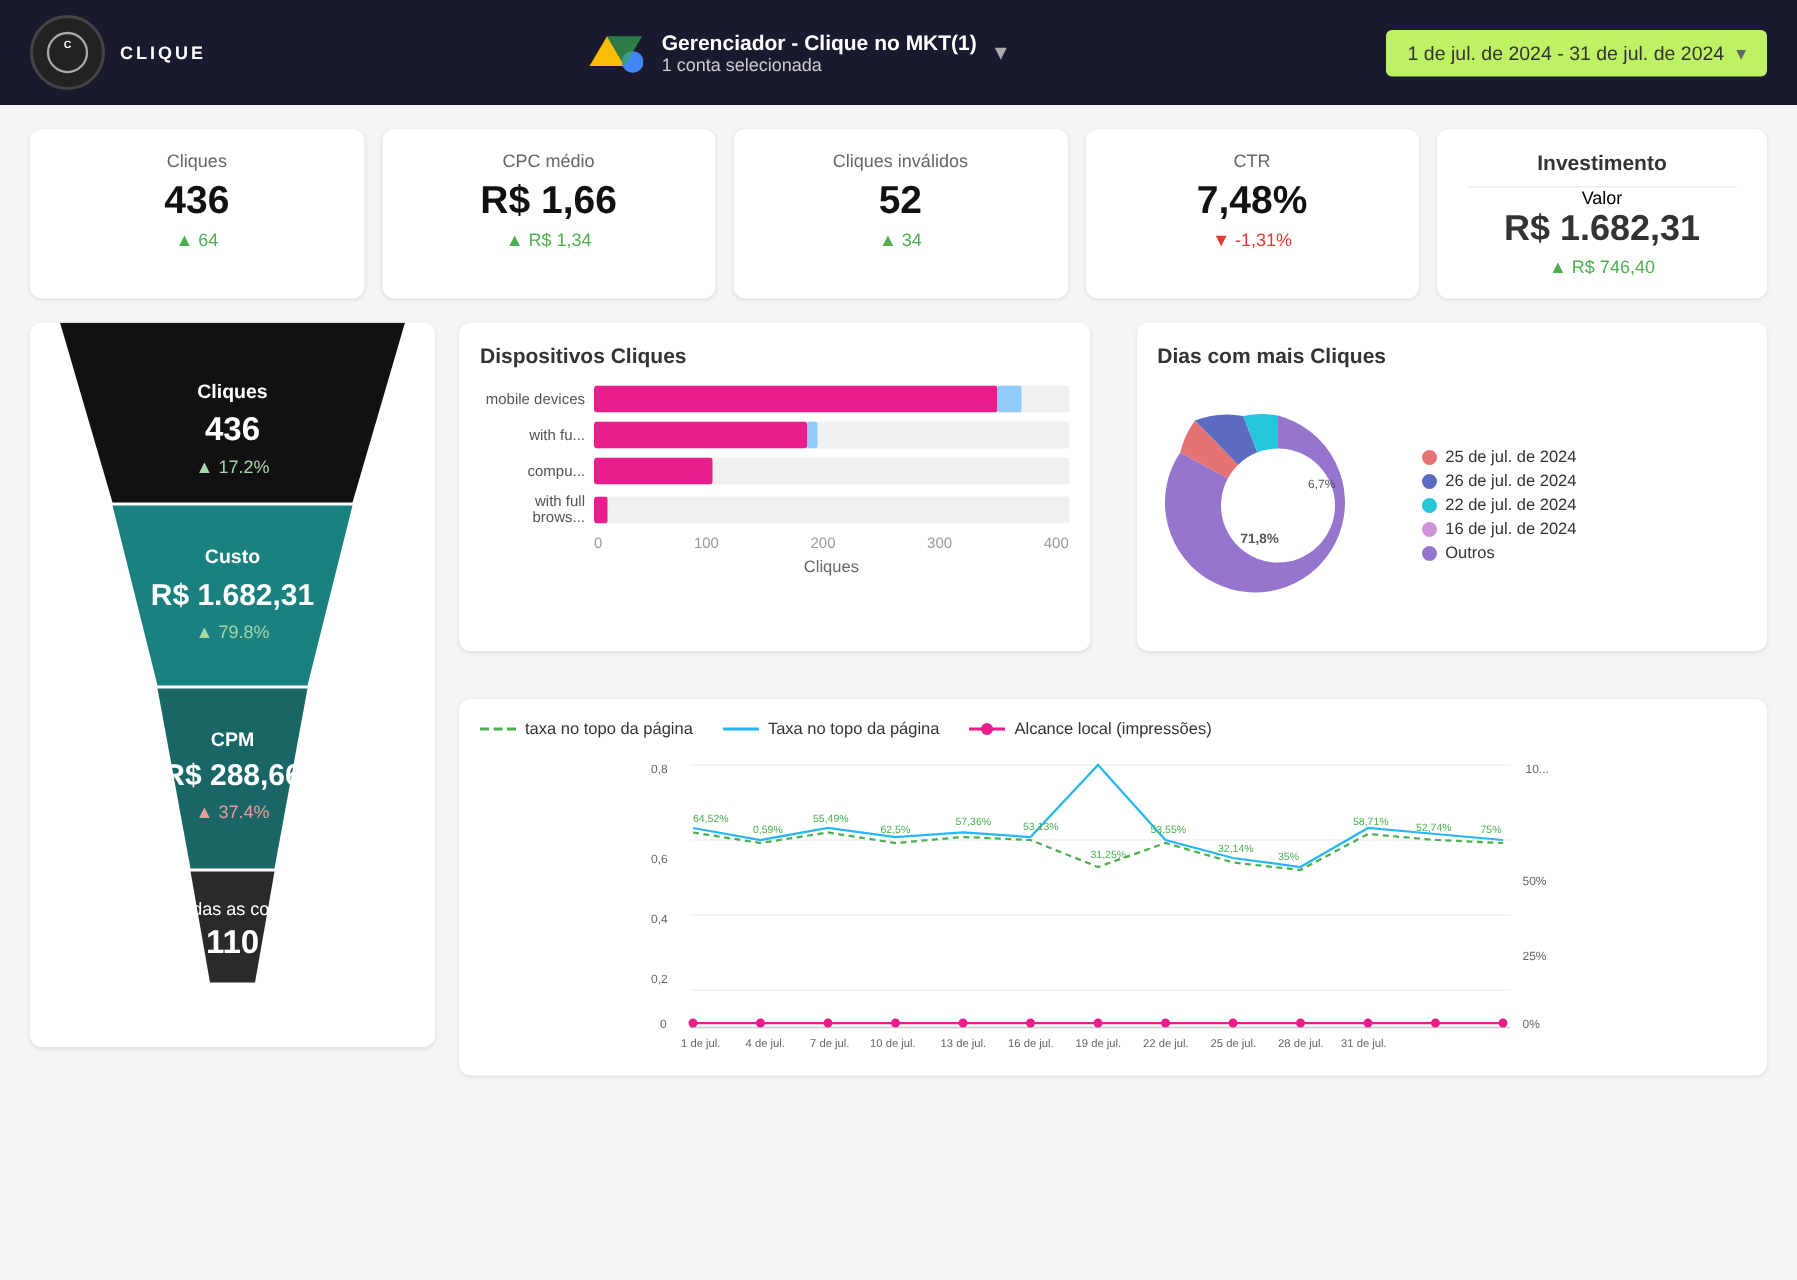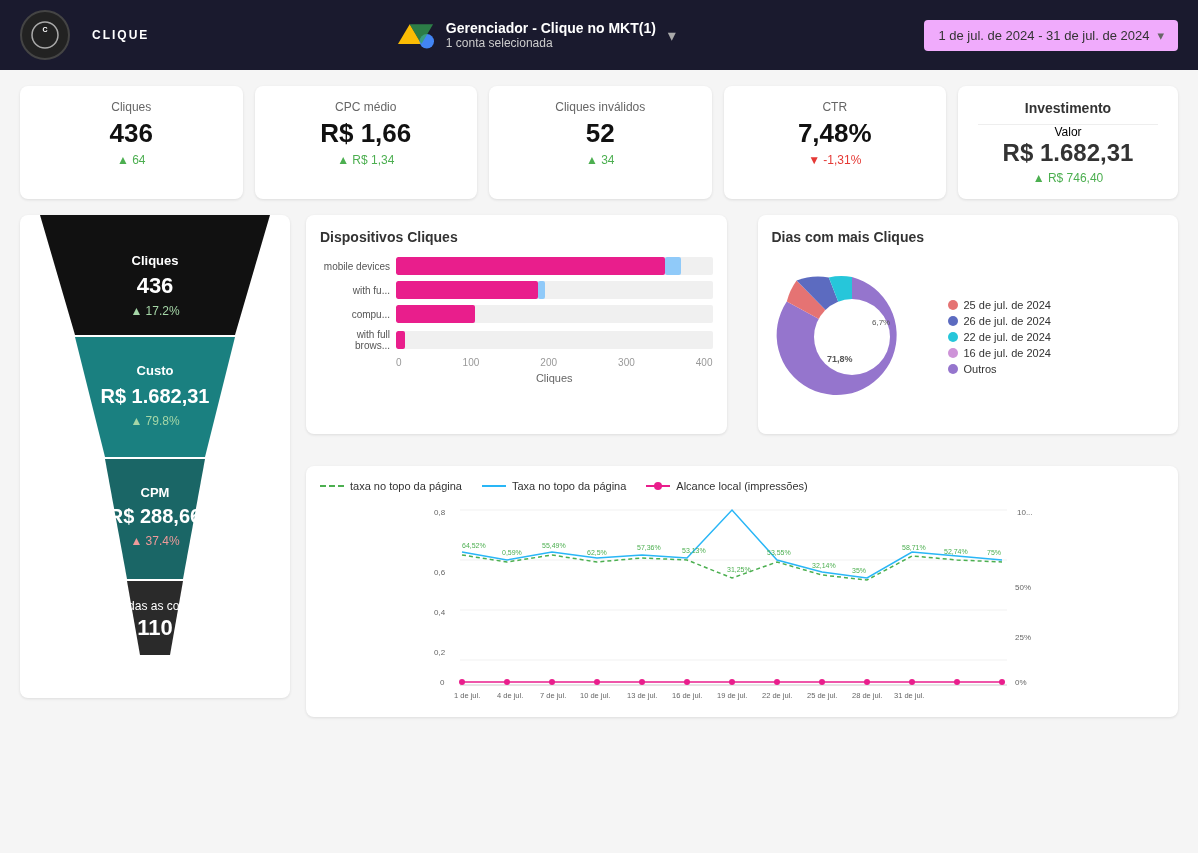--- a/index.html
+++ b/index.html
@@ -10,21 +10,21 @@
       background: #1a1a2e;
       display: flex;
       align-items: center;
       padding: 0 20px;
       height: 70px;
       color: white;
     }
     .logo-area {
       display: flex;
       align-items: center;
-      gap: 22px;
+      gap: 10px;
       min-width: 120px;
     }
     .logo-circle {
       width: 50px; height: 50px;
       border-radius: 50%;
       background: #222;
       border: 2px solid #444;
       display: flex; align-items: center; justify-content: center;
       color: white; font-weight: bold; font-size: 11px; text-align: center;
     }
@@ -39,21 +39,21 @@
     .google-ads-icon {
       width: 36px; height: 36px;
       display: flex; align-items: center; justify-content: center;
     }
     .google-ads-icon svg { width: 36px; height: 36px; }
     .header-title { color: white; }
     .header-title .main-title { font-size: 14px; font-weight: bold; }
     .header-title .sub-title { font-size: 12px; color: #ccc; }
     .header-dropdown-arrow { color: #aaa; font-size: 16px; cursor: pointer; }
     .header-right {
-      background: #f0abfc;
+      background: #bef264;
       color: #333;
       border-radius: 4px;
       padding: 8px 14px;
       display: flex;
       align-items: center;
       gap: 8px;
       font-size: 13px;
       cursor: pointer;
     }
     .header-right .date-text { color: #333; }

